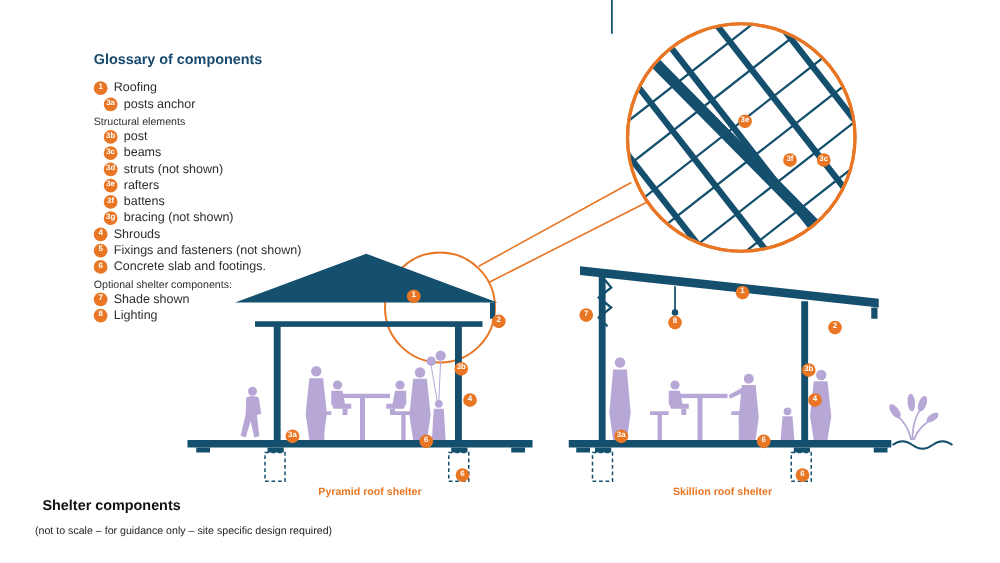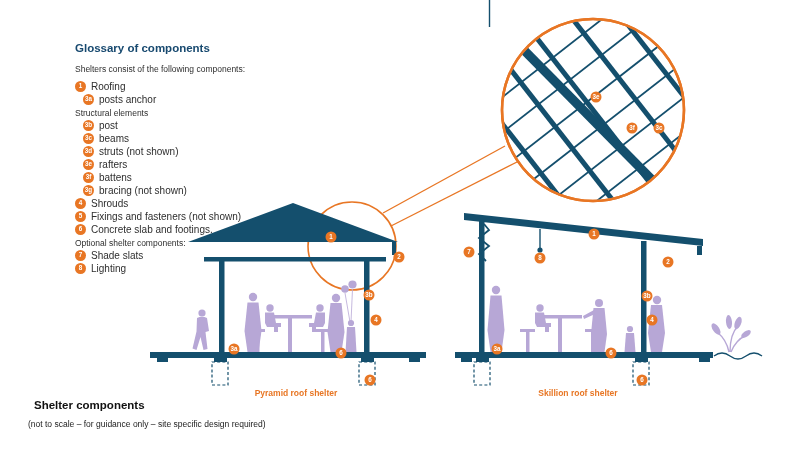--- a/index.html
+++ b/index.html
@@ -185,21 +185,20 @@
       <ellipse cx="716" cy="329" rx="3.2" ry="6.5" transform="rotate(-35 716 329)"></ellipse>
       <ellipse cx="738" cy="323" rx="3.2" ry="6.5" transform="rotate(20 738 323)"></ellipse>
       <ellipse cx="746" cy="334" rx="2.8" ry="5.5" transform="rotate(55 746 334)"></ellipse>
       <ellipse cx="729" cy="322" rx="3" ry="7" transform="rotate(-5 729 322)"></ellipse>
     </g>
     <path d="M729,352 C727,342 722,336 717,332 M730,352 C730,340 733,331 738,326 M731,352 C734,344 740,338 745,336" class="ppk" stroke-width="1.4"></path>
   </svg>
 
   <div class="glossary">
     <div class="g-title">Glossary of components</div>
-    <div class="g-intro">Shelters consist of the following components:</div>
     <div id="glossary-rows">
         <div class="g-row">
           <span class="badge">1</span>
           <span class="g-label">Roofing</span>
         </div>
         <div class="g-row indent">
           <span class="badge">3a</span>
           <span class="g-label">posts anchor</span>
         </div>
         <div class="g-row">
@@ -239,21 +238,21 @@
         </div>
         <div class="g-row">
           <span class="badge">6</span>
           <span class="g-label">Concrete slab and footings.</span>
         </div>
         <div class="g-row">
           <span class="g-head">Optional shelter components:</span>
         </div>
         <div class="g-row">
           <span class="badge">7</span>
-          <span class="g-label">Shade slats</span>
+          <span class="g-label">Shade shown</span>
         </div>
         <div class="g-row">
           <span class="badge">8</span>
           <span class="g-label">Lighting</span>
         </div>
       </div>
   </div>
 
   <div id="markers">
       <span class="badge abs" style="left: 331px; top: 237px;">1</span>

